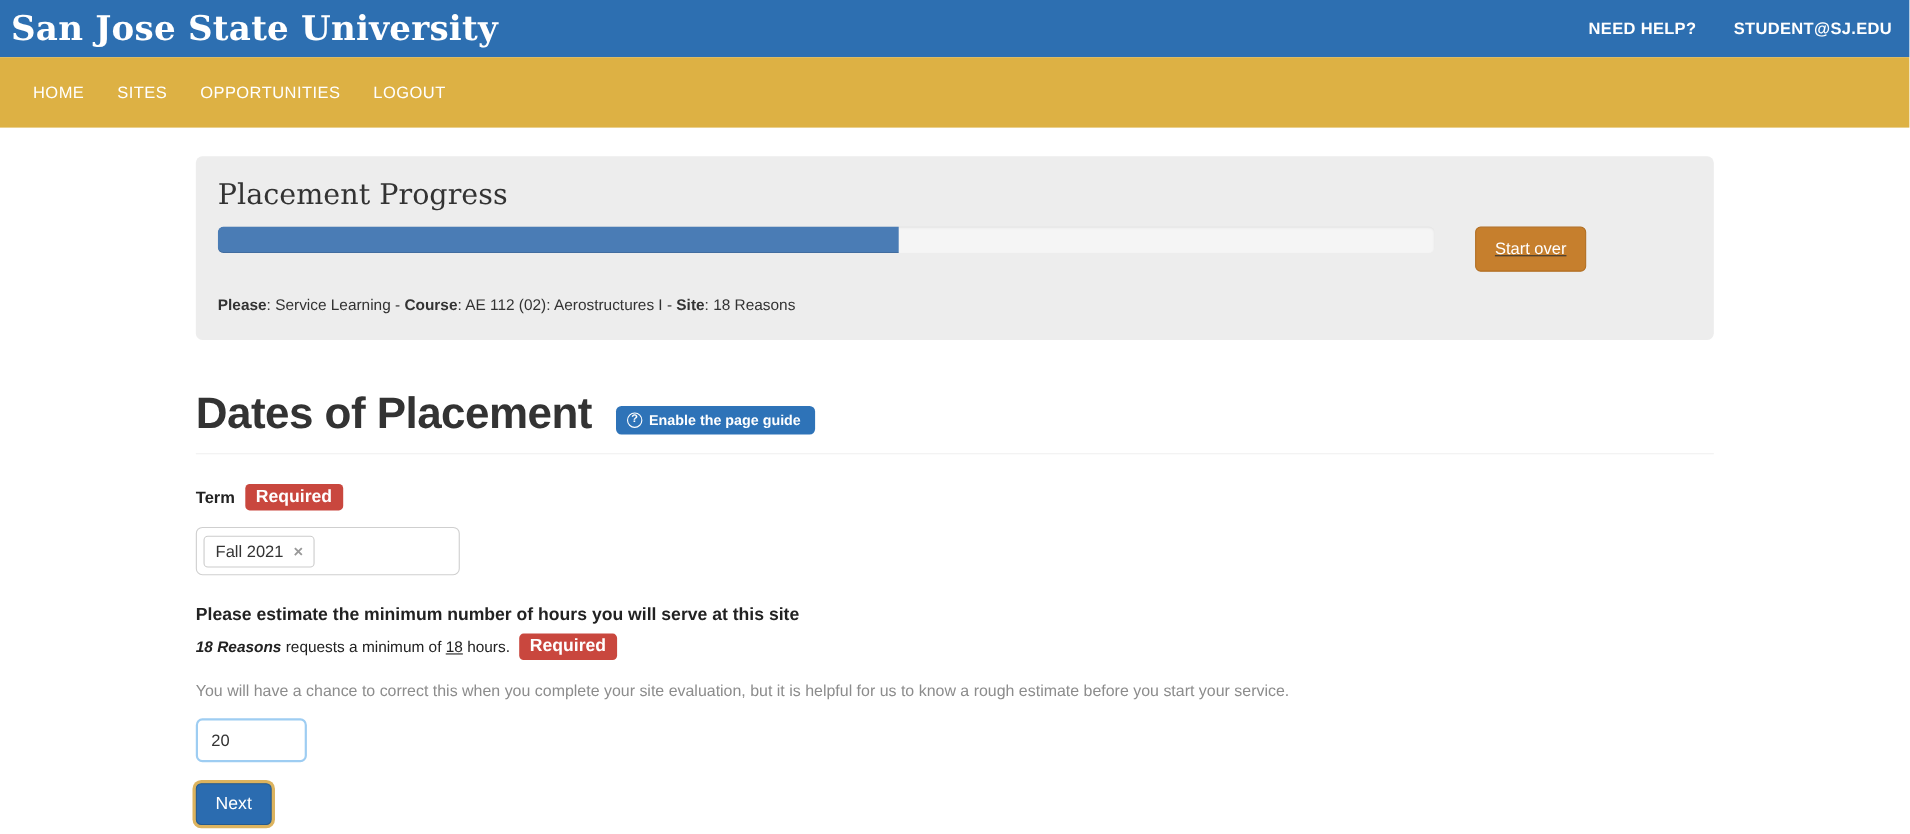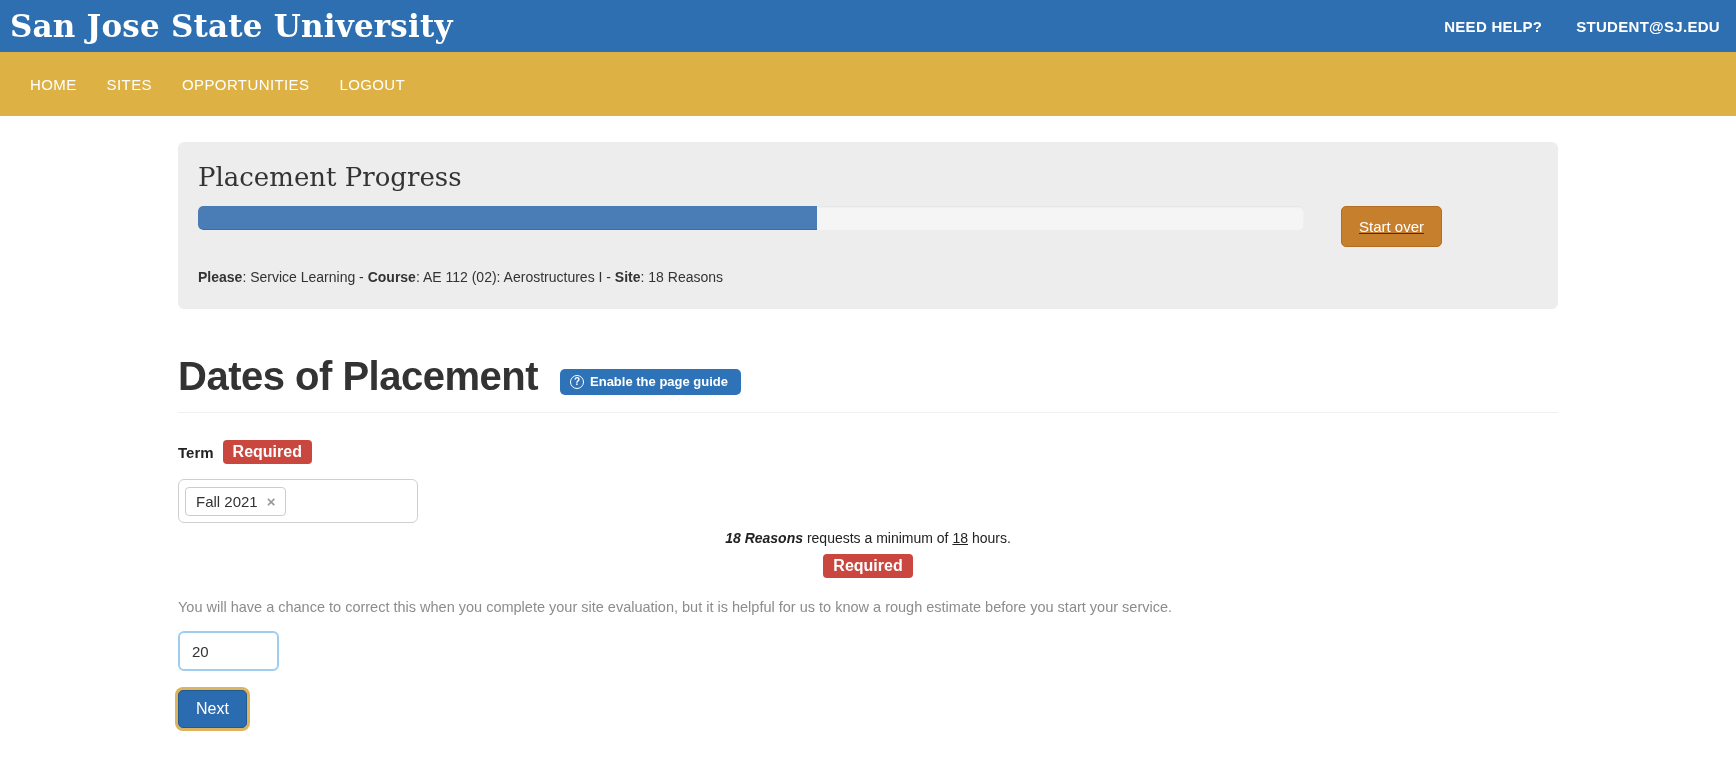--- a/index.html
+++ b/index.html
@@ -101,21 +101,21 @@
   }
   .term-tag {
     display: inline-flex; align-items: center; gap: 9px;
     border: 1px solid #ccc; border-radius: 4px; background: #fff;
     padding: 5px 10px; font-size: 15px; color: #333;
   }
   .tag-remove { color: #999; font-weight: bold; font-size: 15px; cursor: pointer; line-height: 1; }
 
   
   .hours-question { margin-top: 28px; font-size: 16px; font-weight: bold; color: #222; }
-  .hours-subline { margin-top: 7px; font-size: 14px; color: #222; display: flex; align-items: center; gap: 8px; flex-direction: column; }
+  .hours-subline { margin-top: 7px; font-size: 14px; color: #222; display: flex; align-items: center; gap: 8px; }
   .site-name { font-weight: bold; font-style: italic; }
   .min-hours { text-decoration: underline; }
   .help-text { margin-top: 21px; font-size: 14.5px; color: #8c8c8c; }
   .hours-input {
     margin-top: 16px; display: block;
     width: 101px; height: 40px;
     border: 2px solid #9ecdf2; border-radius: 6px;
     padding: 0 12px; font-size: 15px; color: #333;
     font-family: "Liberation Sans", sans-serif;
     outline: none;
@@ -178,20 +178,21 @@
     <span class="required-badge">Required</span>
   </div>
   <div class="term-select">
     <span class="term-tag">
       <span>Fall 2021</span>
       <span class="tag-remove">×</span>
     </span>
   </div>
 
   
+  <div class="hours-question">Please estimate the minimum number of hours you will serve at this site</div>
   <div class="hours-subline">
     <span><span class="site-name">18 Reasons</span> <span>requests a minimum of</span> <span class="min-hours">18</span> <span>hours.</span></span>
     <span class="required-badge">Required</span>
   </div>
   <div class="help-text">You will have a chance to correct this when you complete your site evaluation, but it is helpful for us to know a rough estimate before you start your service.</div>
   <input class="hours-input" type="text" value="20" style="">
 
   
   <button class="next-btn">Next</button>
 

